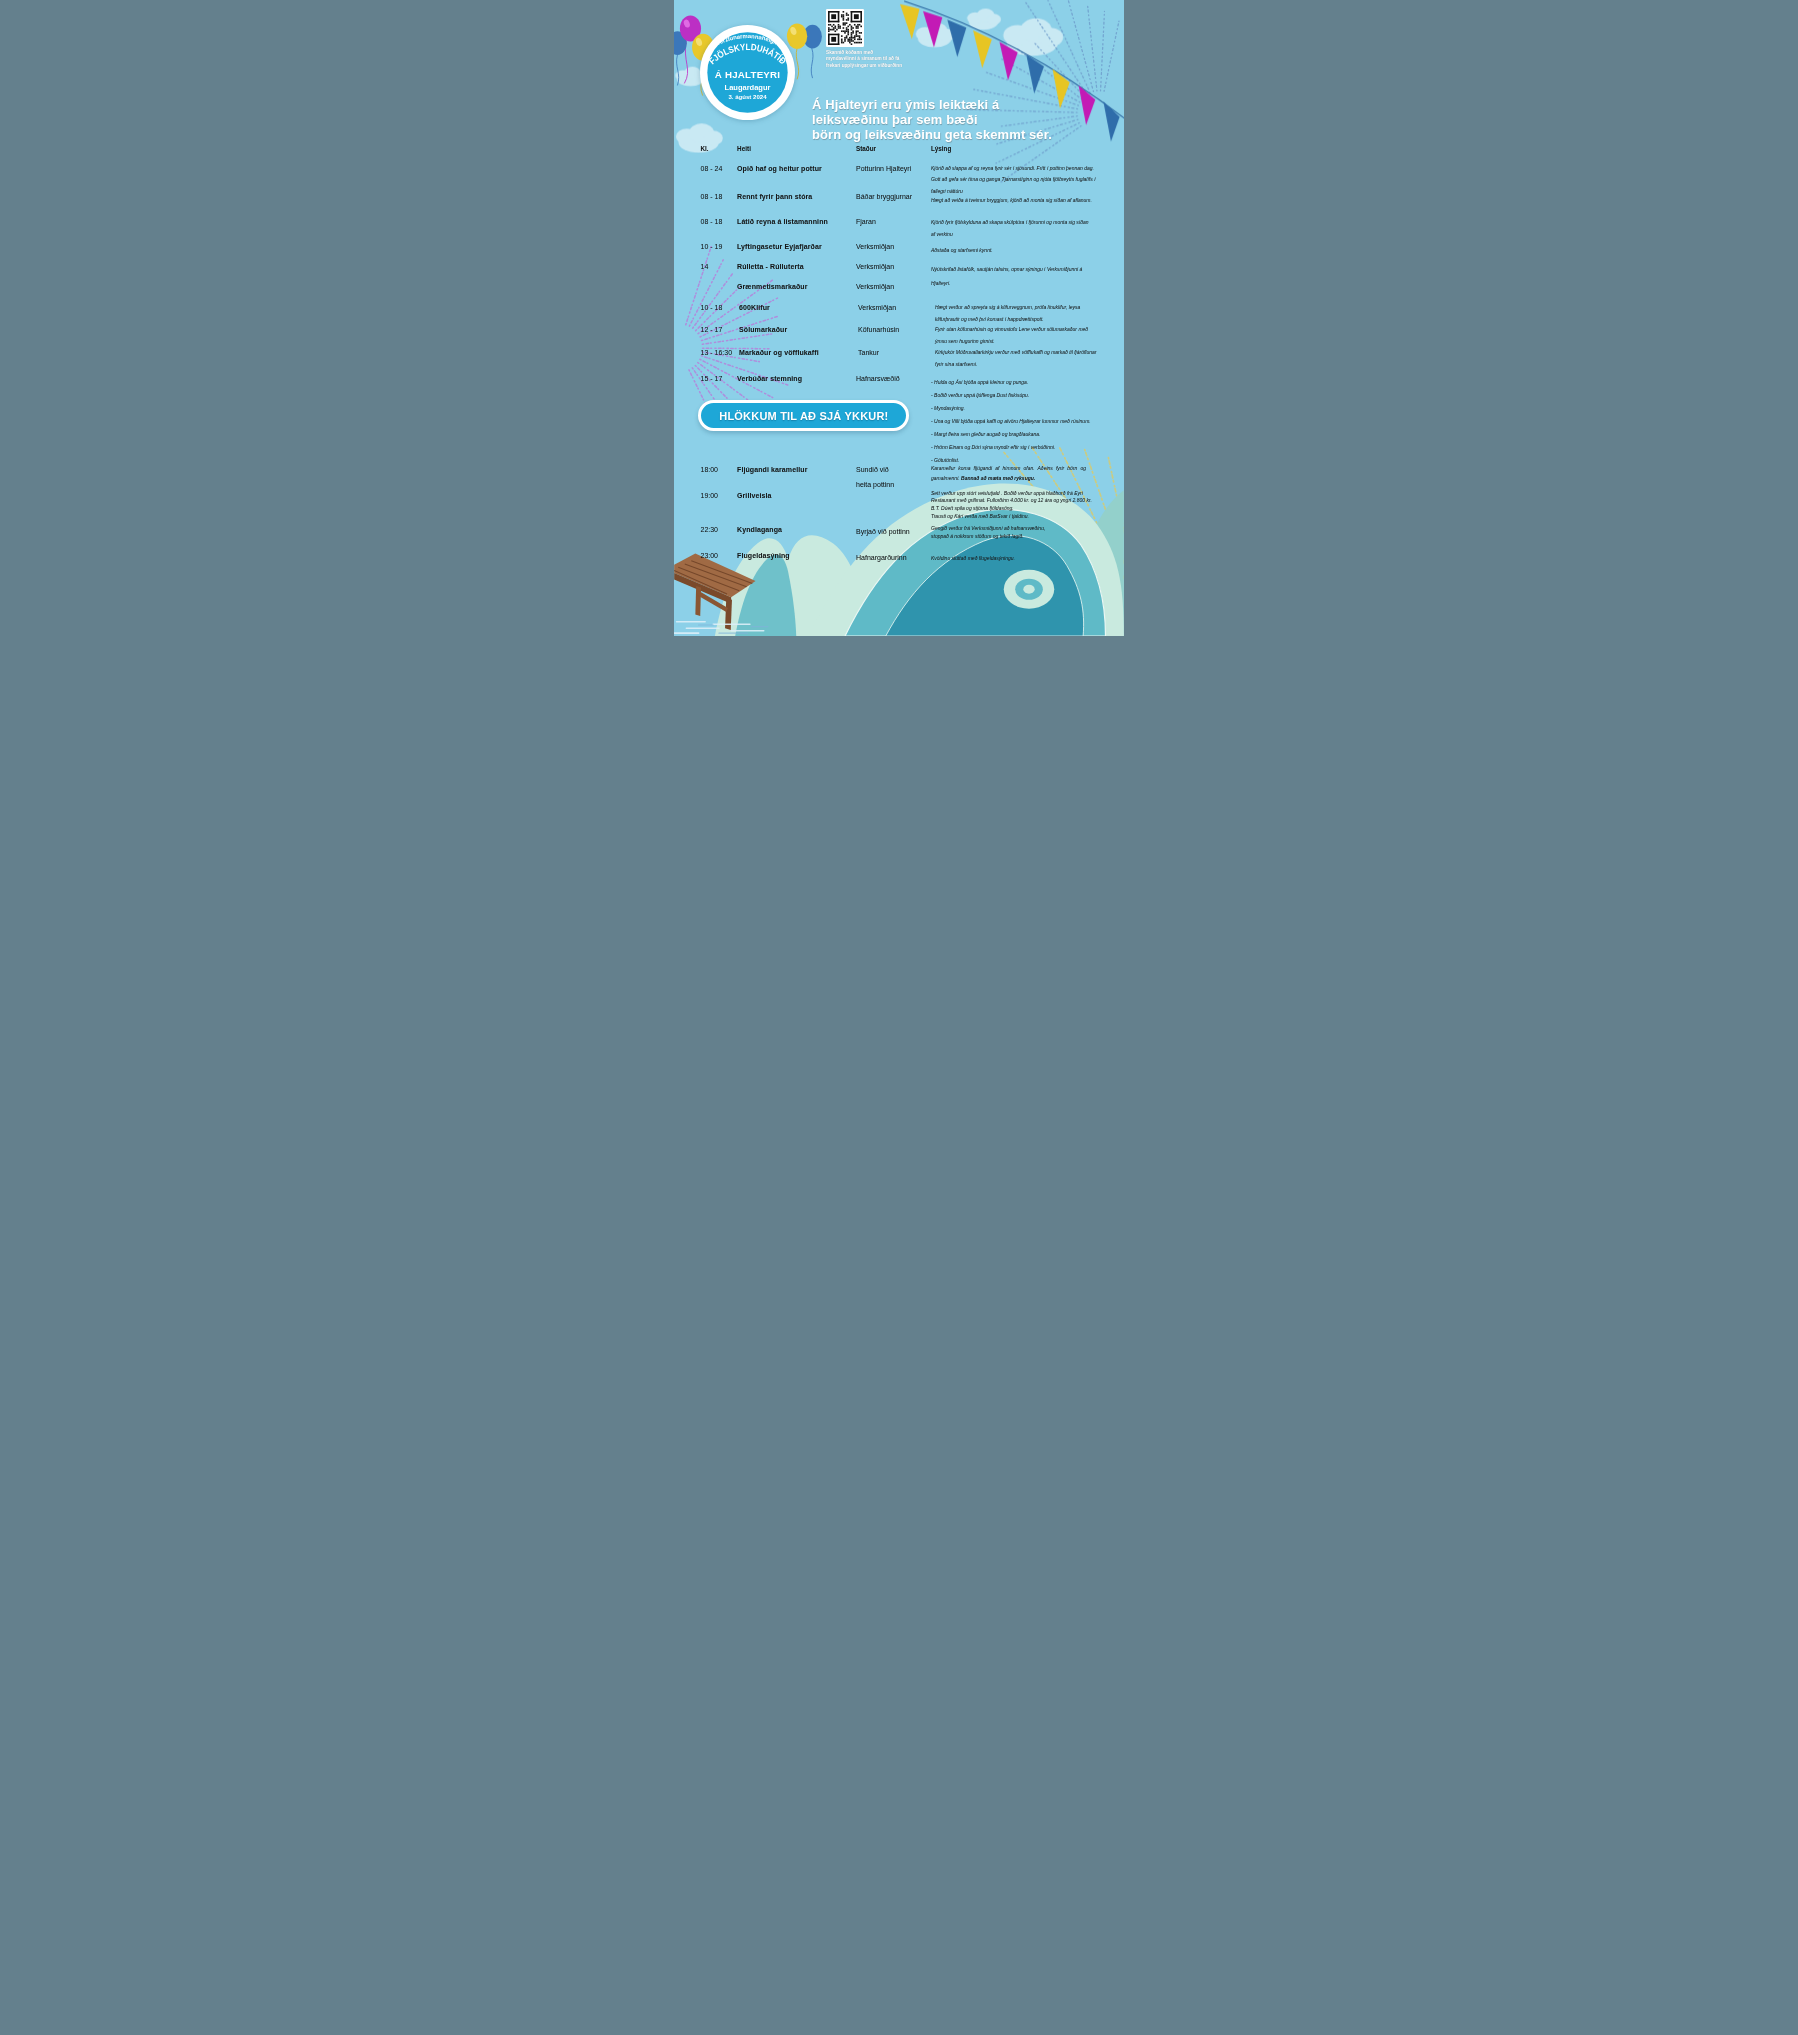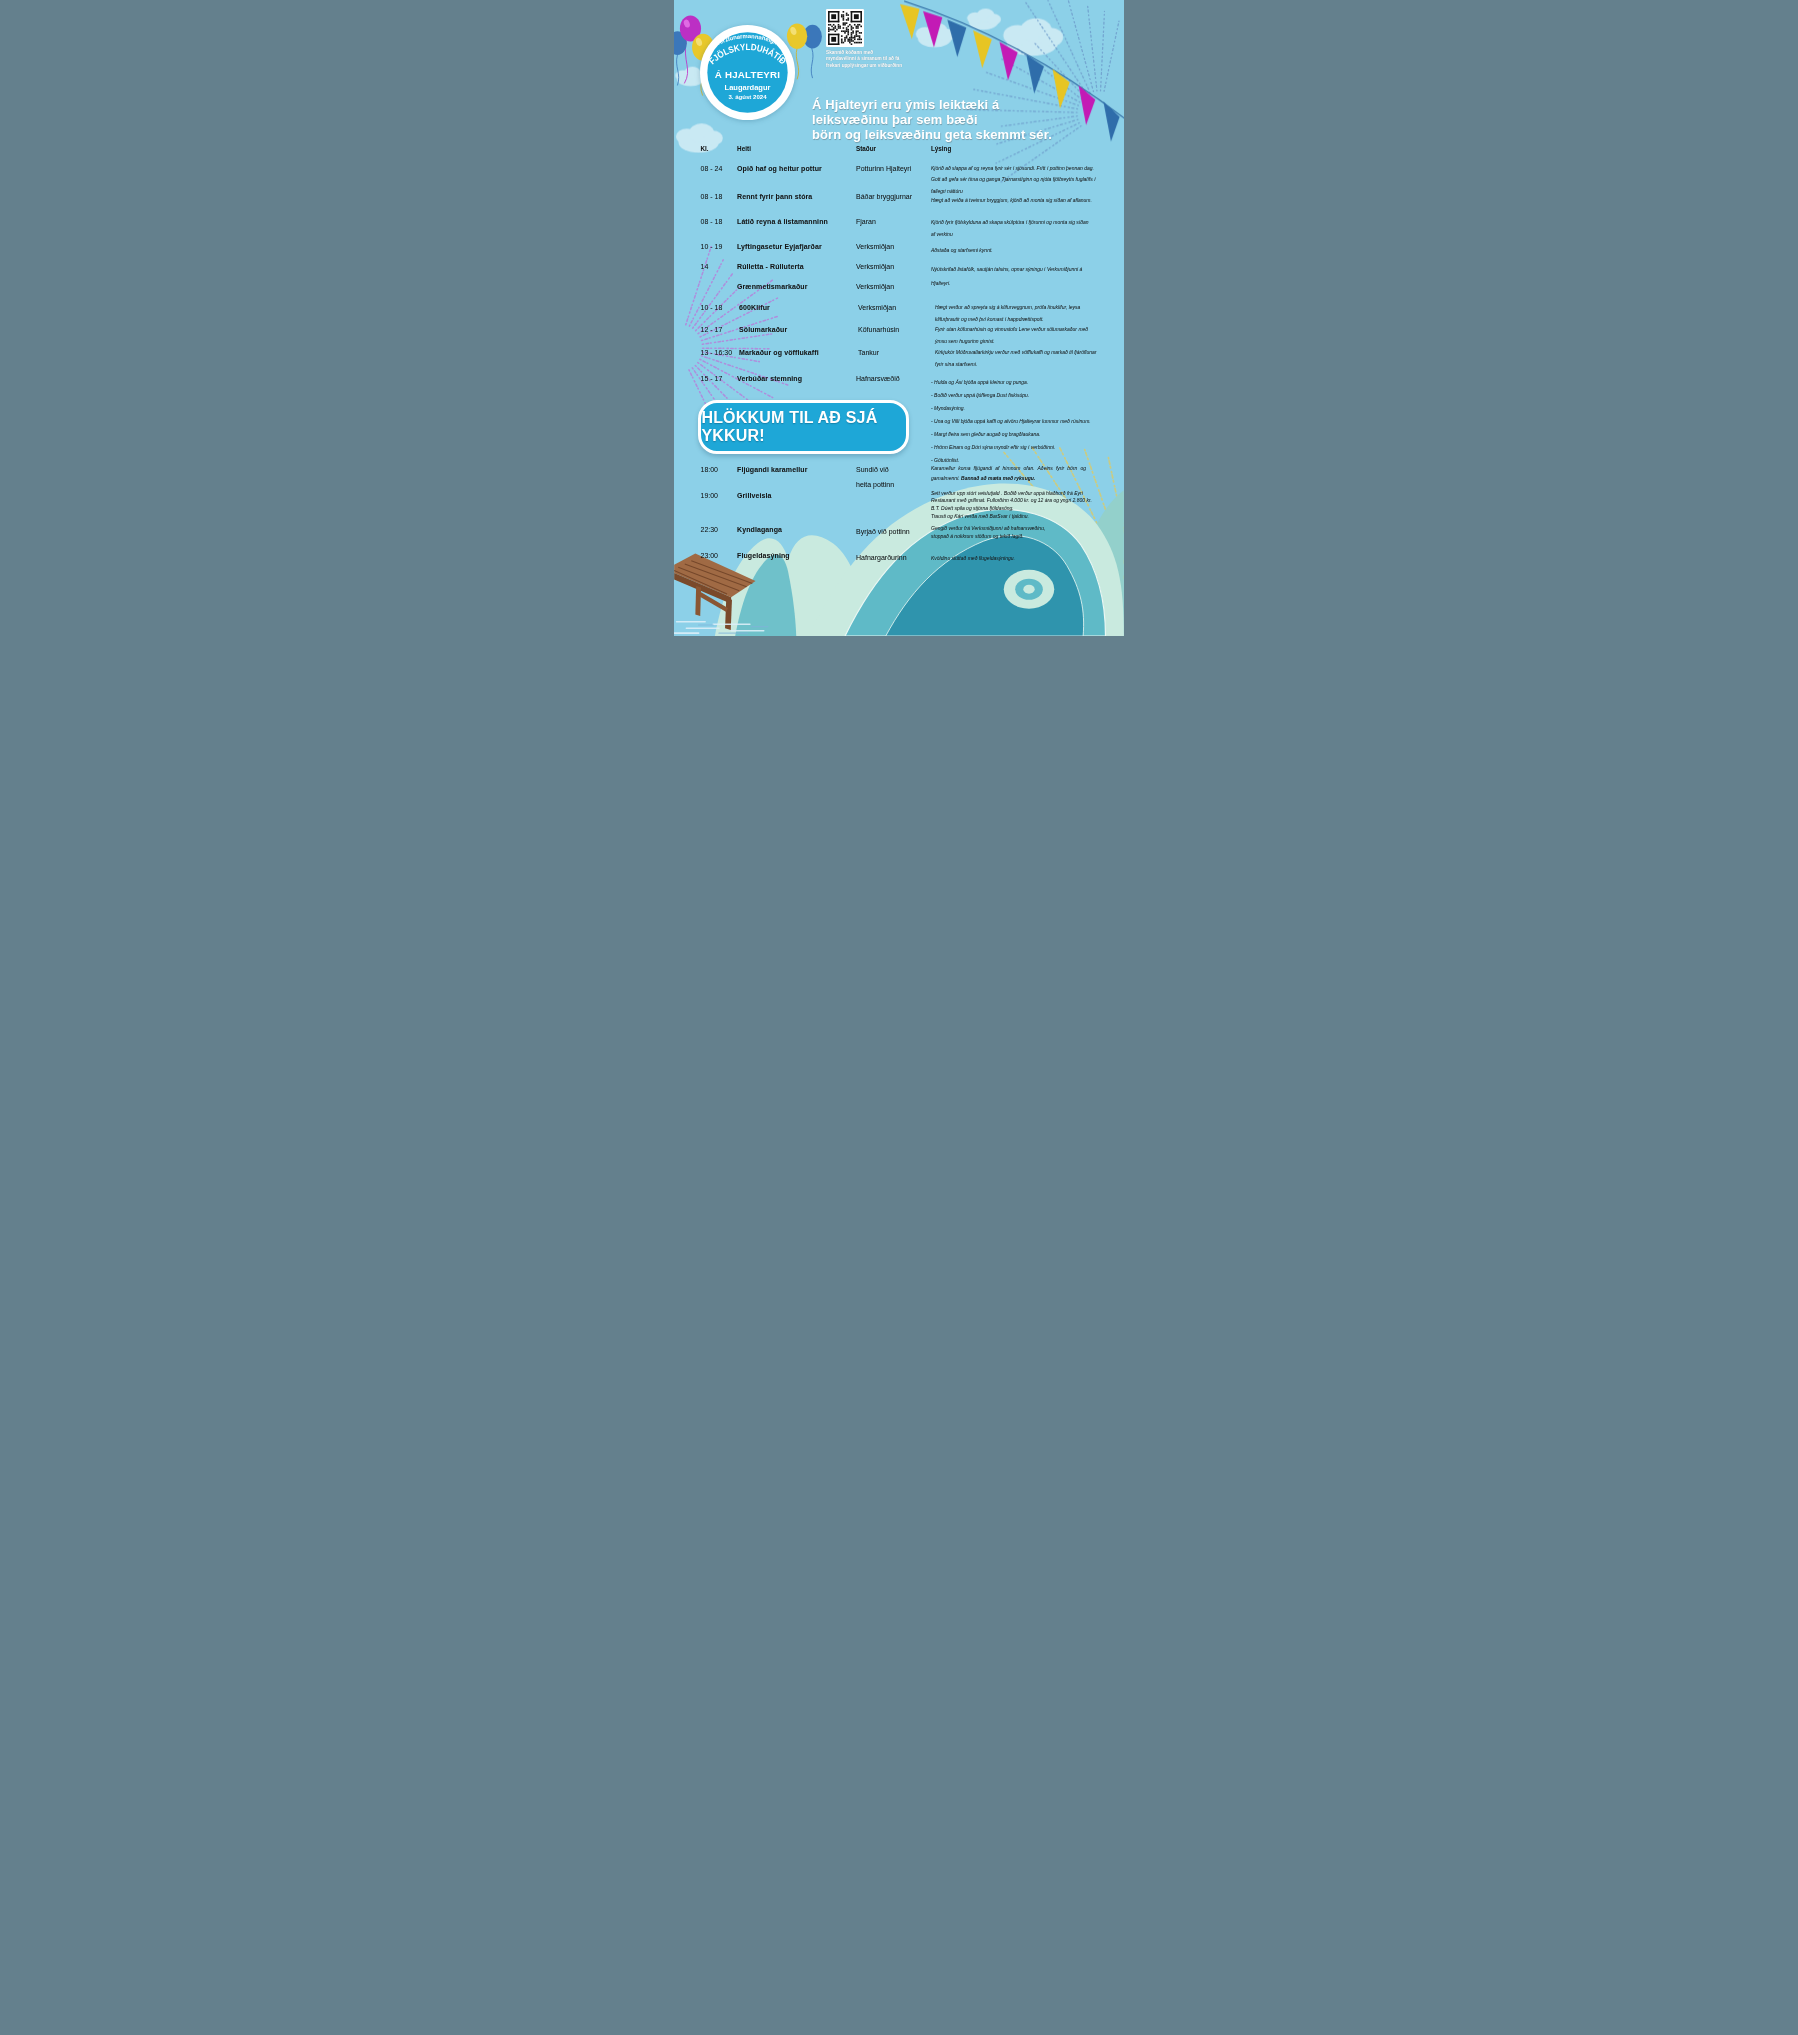--- a/index.html
+++ b/index.html
@@ -33,21 +33,21 @@
   .c-time{left:26.5px;font-size:7px}
   .c-name{left:63px;font-size:7px;font-weight:bold;letter-spacing:0.1px}
   .c-place{left:182px;font-size:7px;width:71px;line-height:8.5px}
   .c-place .pl2{margin-top:6.1px}
   .c-desc{left:257px;width:178px;font-size:5px;font-style:italic;line-height:11.8px;color:#1b1b1b}
   .c-desc .jline{text-align:justify;text-align-last:justify}
   .c-desc.bullets div{line-height:13px}
   .hdr .cell{font-size:6.3px;font-weight:bold;font-style:normal}
 
   
-  .cta{left:24.4px;top:400px;width:211px;height:54px;background:#1EA7D7;border:3.7px solid #fff;border-radius:19px;display:flex;align-items:center;justify-content:center;color:#fff;font-weight:bold;font-size:16px;letter-spacing:0.2px;text-shadow:0 0.8px 1.2px rgba(0,60,90,.35);box-shadow:0 2.4px 4.1px rgba(40,90,120,.28)}
+  .cta{left:24.4px;top:400px;width:211px;height:31px;background:#1EA7D7;border:3.7px solid #fff;border-radius:19px;display:flex;align-items:center;justify-content:center;color:#fff;font-weight:bold;font-size:11px;letter-spacing:0.2px;text-shadow:0 0.8px 1.2px rgba(0,60,90,.35);box-shadow:0 2.4px 4.1px rgba(40,90,120,.28)}
 
   
   #fw-blue line{stroke:#6E9CCB;stroke-width:3.2;stroke-linecap:round;stroke-dasharray:2 7 5 6 3 8;opacity:.8}
   #fw-purple line{stroke:#B583DB;stroke-width:3.8;stroke-linecap:round;stroke-dasharray:3 6 6 5 2 8;opacity:.85}
   #fw-yellow line{stroke:#D5CB72;stroke-width:4.2;stroke-linecap:round;stroke-dasharray:4 6 8 5 3 9;opacity:.85}
 </style>
 </head>
 <body>
 
 <div class="poster">

